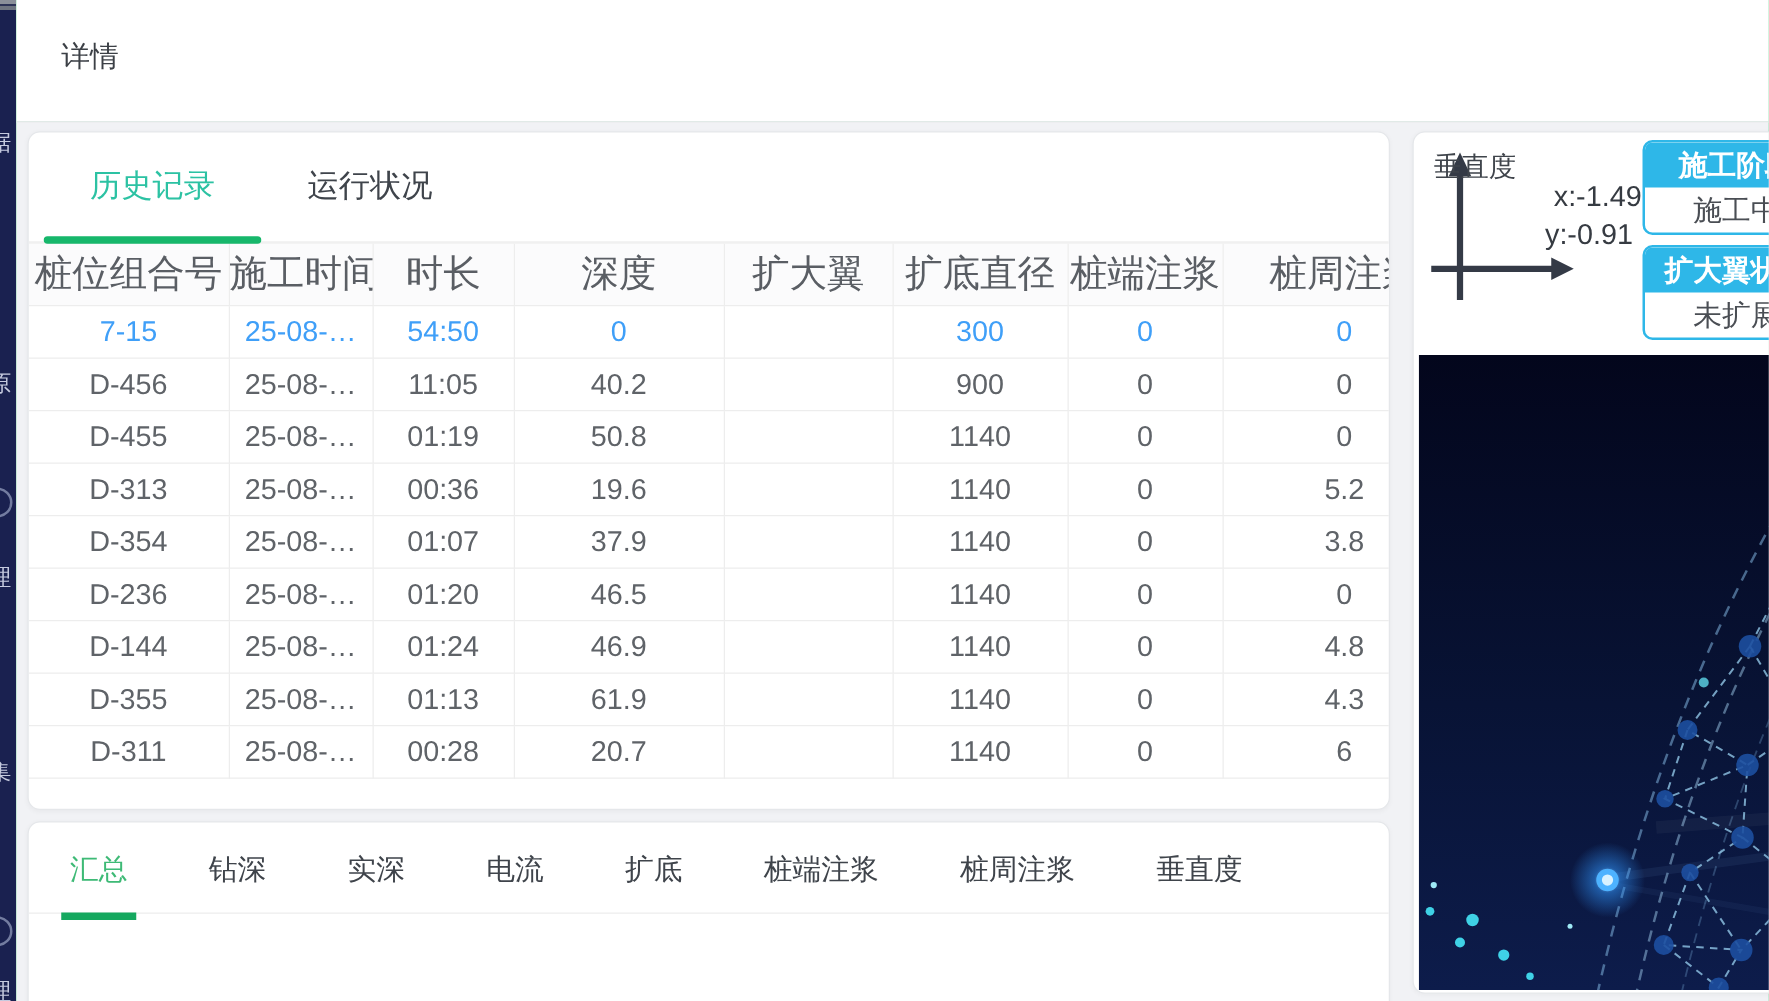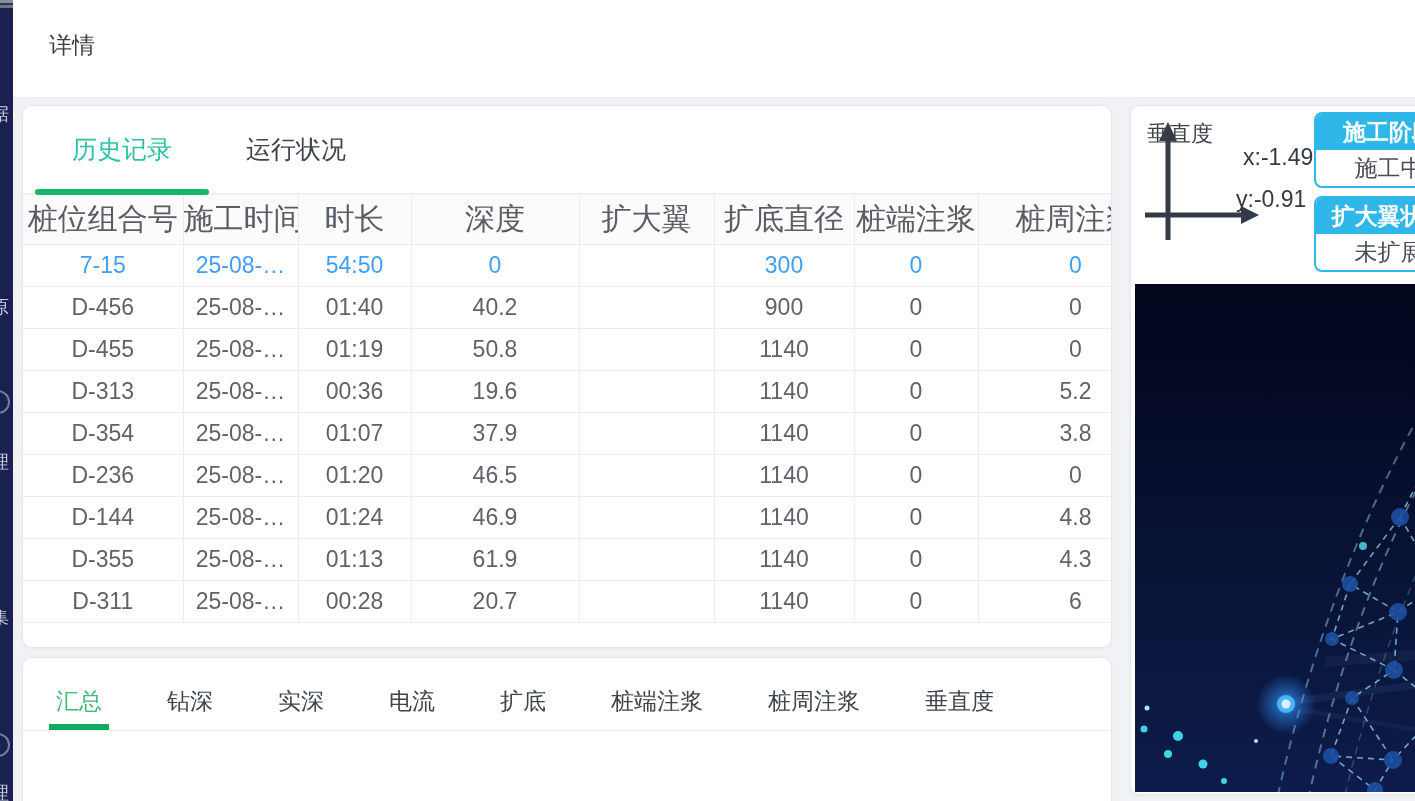--- a/index.html
+++ b/index.html
@@ -42,33 +42,33 @@
   table.data th { height:49px; font-weight:400; font-size:30px; color:#5a5e64;
     background:#fbfbfc; }
   table.data td { height:42px; font-size:23px; color:#5f6368; }
   tr.highlight td { color:var(--link-blue,#3f9ff8); }
   .c1{width:160px}.c2{width:115px}.c3{width:113px}.c4{width:168px}
   .c5{width:135px}.c6{width:140px}.c7{width:124px}.c8{width:195px}
 
   
   .card-bottom { left:9px; top:559px; width:1090px; height:250px; overflow:hidden; }
   .bottom-tabs { display:flex; padding:14px 0 0 26px; height:73px;
-    border-bottom:1px solid #ededed;align-items:center; }
+    border-bottom:1px solid #ededed; }
   .bottom-tab { position:relative; margin-right:51px; padding:0 7px; line-height:46px;
     font-size:23px; color:#3f444b; cursor:pointer; white-space:nowrap; }
   .bottom-tab.active { color:var(--bottom-green-text,#3eba76); }
   .bottom-tab.active::after { content:""; position:absolute; left:0; right:0; bottom:-6px;
     height:6px; background:var(--bottom-green-underline,#15a85f); }
 
   
   .card-right { left:1117px; top:7px; width:330px; height:690px; overflow:hidden; }
   .vert-title { position:absolute; left:16px; top:13px; font-size:22px; color:#3f444b; z-index:3; }
   .axes-svg { position:absolute; left:0; top:6px; z-index:2; }
   .xy-x { position:absolute; left:112px; top:38px; font-size:23px; color:#363b42; z-index:3; }
-  .xy-y { position:absolute; left:105px; top:68px; font-size:23px; color:#363b42; z-index:3;margin-top:12px; }
+  .xy-y { position:absolute; left:105px; top:68px; font-size:23px; color:#363b42; z-index:3; }
   .status-box { position:absolute; left:183px; width:150px; border:2px solid var(--cyan,#2eb7e8);
     border-radius:8px; overflow:hidden; background:#fff; z-index:4; }
   .status-box.b1 { top:6px; }
   .status-box.b2 { top:90px; }
   .status-header { height:36px; line-height:36px; text-align:center; font-size:23px;
     font-weight:700; color:#fff; background:var(--cyan,#2eb7e8); }
   .status-value { height:36px; line-height:36px; text-align:center; font-size:23px; color:#4a4e54; }
   .dark-panel { position:absolute; left:4px; top:178px; width:320px; height:508px; }
 </style>
 </head>
@@ -126,21 +126,21 @@
               <td>54:50</td>
               <td>0</td>
               <td></td>
               <td>300</td>
               <td>0</td>
               <td>0</td>
             </tr>
             <tr class="">
               <td>D-456</td>
               <td>25-08-…</td>
-              <td>01:40</td>
+              <td>11:05</td>
               <td>40.2</td>
               <td></td>
               <td>900</td>
               <td>0</td>
               <td>0</td>
             </tr>
             <tr class="">
               <td>D-455</td>
               <td>25-08-…</td>
               <td>01:19</td>

